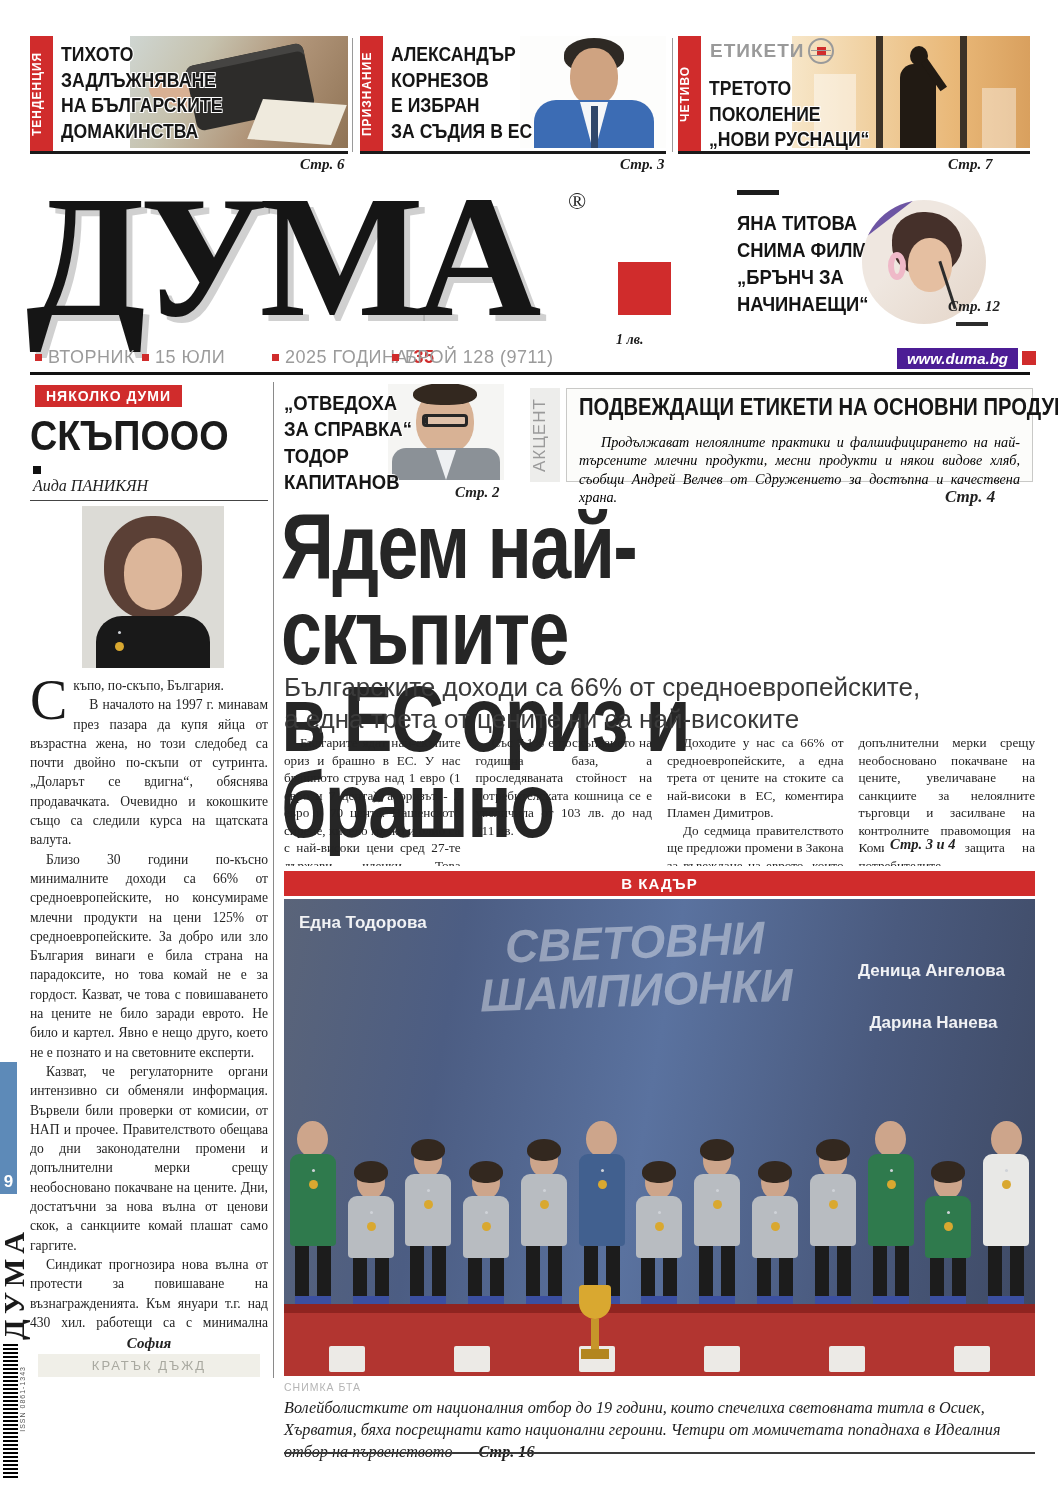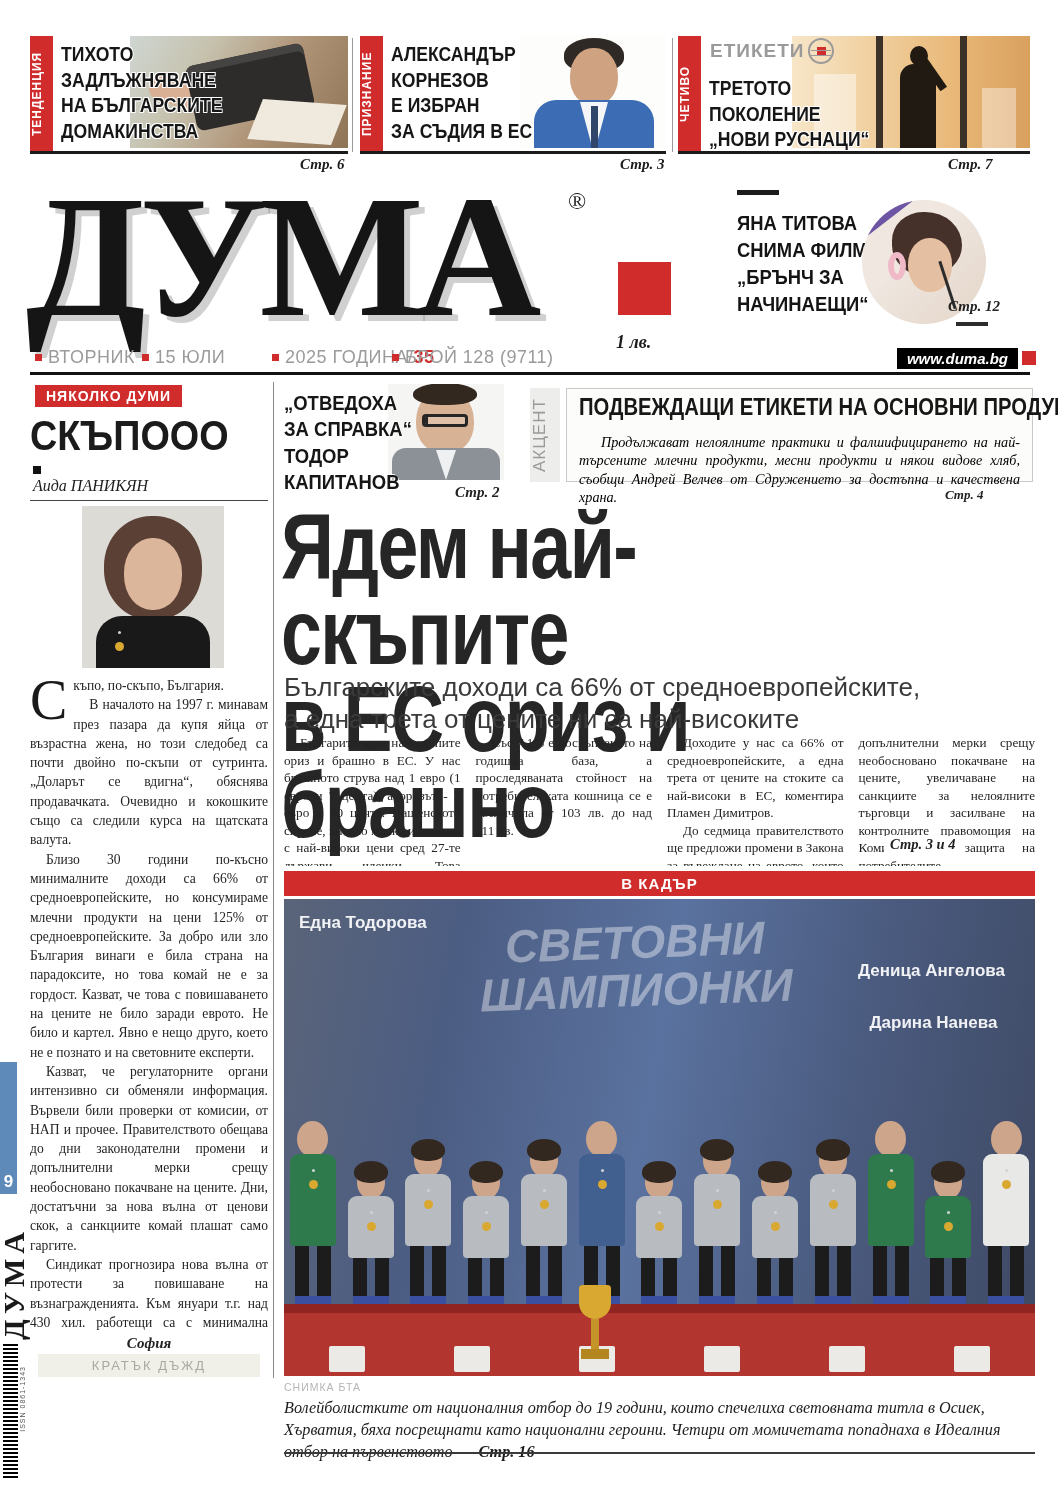--- a/index.html
+++ b/index.html
@@ -59,29 +59,29 @@
           font-size:20px; line-height:1.35; color:#141414; white-space:pre-line; transform:scaleX(.92); transform-origin:left top; }
   .promo-photo { position:absolute; left:862px; top:200px; width:124px; height:124px; border-radius:50%; overflow:hidden;
           background:linear-gradient(135deg,#efe7e0 40%,#e4d5c8 100%); }
   .promo-photo .wedge { position:absolute; left:0; top:0; width:52px; height:40px; background:#6d55a4; clip-path:polygon(0 0,100% 0,0 100%); }
   .promo-photo .hair { position:absolute; left:30px; top:12px; width:70px; height:64px; background:#45302a; border-radius:46% 54% 50% 50%; }
   .promo-photo .face { position:absolute; left:46px; top:38px; width:44px; height:54px; background:#e5bfa1; border-radius:48%; }
   .promo-photo .hp { position:absolute; left:26px; top:52px; width:18px; height:28px; border:6px solid #efb9c8; border-radius:50%; }
   .promo-photo .mic { position:absolute; left:84px; top:60px; width:3px; height:50px; background:#2c2c2c; transform:rotate(-18deg); }
   .promo-page { position:absolute; left:948px; top:298px; font-weight:bold; font-style:italic; font-size:15px; }
   .promo-page-dash { position:absolute; left:956px; top:322px; width:32px; height:4px; background:#2c2c2c; }
-  .price { position:absolute; left:616px; top:332px; font-weight:bold; font-style:italic; font-size:18px; color:#1c1c1c; }
+  .price { position:absolute; left:616px; top:332px; font-weight:bold; font-style:italic; font-size:14px; color:#1c1c1c; }
 
   .dateline { position:absolute; top:347px; left:0; width:100%; height:20px; font-family:"Liberation Sans", sans-serif;
           font-size:18px; color:#9b9b9b; letter-spacing:.5px; }
   .dl-item { position:absolute; display:flex; align-items:center; gap:6px; }
   .dl1 { left:35px; } .dl2 { left:142px; } .dl3 { left:272px;justify-content:space-between; } .dl4 { left:392px; }
   .sq { width:7px; height:7px; background:#d02c2c; display:inline-block; }
   .dl-red { color:#d02c2c; font-weight:bold; }
-  .site { position:absolute; right:40px; top:348px; background:#000000; color:#fff; font-family:"Liberation Sans", sans-serif;
+  .site { position:absolute; right:40px; top:348px; background:#4c1d95; color:#fff; font-family:"Liberation Sans", sans-serif;
           font-weight:bold; font-style:italic; font-size:15px; padding:2px 10px; }
   .site-sq { position:absolute; right:22px; top:351px; width:14px; height:14px; background:#d02c2c; }
   .main-rule { position:absolute; left:30px; top:372px; width:1000px; height:3px; background:#111; }
 
   
   .op-label { position:absolute; left:35px; top:385px; background:#d02c2c; color:#fff; font-family:"Liberation Sans", sans-serif;
           font-weight:bold; font-size:14px; letter-spacing:1px; padding:3px 11px; }
   .op-title { position:absolute; left:30px; top:412px; font-family:"Liberation Sans", sans-serif; font-weight:bold;
           font-size:42px; color:#1b1b1b; transform:scaleX(.9); transform-origin:left top; }
   .op-bullet { position:absolute; left:33px; top:466px; width:8px; height:8px; background:#111; }
@@ -126,21 +126,21 @@
   .sec-photo .suit { position:absolute; left:4px; top:64px; width:108px; height:34px; background:#8b9197; border-radius:14px 14px 0 0; }
   .sec-photo .shirt { position:absolute; left:48px; top:66px; width:20px; height:30px; background:#eef0f2; clip-path:polygon(0 0,100% 0,50% 100%); }
   .sec-page { position:absolute; left:455px; top:484px; font-weight:bold; font-style:italic; font-size:15px; }
   .accent-label { position:absolute; left:530px; top:388px; width:30px; height:94px; background:#ededeb; color:#9a9a9a;
           font-family:"Liberation Sans", sans-serif; font-size:17px; letter-spacing:1px;
           writing-mode:vertical-rl; transform:rotate(180deg); text-align:center; }
   .accent-box { position:absolute; left:566px; top:388px; width:467px; height:94px; border:1px solid #c9c9c7; background:#fcfcfa; padding:5px 12px 0; }
   .accent-title { font-family:"Liberation Sans", sans-serif; font-weight:bold; font-size:23px; color:#171717;
           transform:scaleX(.88); transform-origin:left top; white-space:nowrap; }
   .accent-text { margin-top:12px; font-style:italic; font-size:14.2px; line-height:1.3; text-align:justify; text-indent:22px; color:#000000; }
-  .accent-page { position:absolute; left:945px; top:487px; font-weight:bold; font-style:italic; font-size:13px; }
+  .accent-page { position:absolute; left:945px; top:487px; font-weight:bold; font-style:italic; font-size:17px; }
 
   
   .headline { position:absolute; left:281px; top:503px; font-family:"Liberation Sans", sans-serif; font-weight:bold;
           font-size:92px; line-height:.94; letter-spacing:-2px; color:#262626; white-space:pre-line;
           transform:scaleX(.8); transform-origin:left top; }
   .subhead { position:absolute; left:284px; top:672px; font-family:"Liberation Sans", sans-serif; font-size:26px;
           line-height:1.22; color:#3a3a3a; white-space:pre-line; }
   .cols { position:absolute; left:284px; top:734px; width:751px; height:132px; display:flex; gap:15px; overflow:hidden; }
   .col { width:177px; font-size:13.2px; line-height:1.33; text-align:justify; color:#242424; }
   .col p { text-indent:16px; } .col p.noindent { text-indent:0; }

